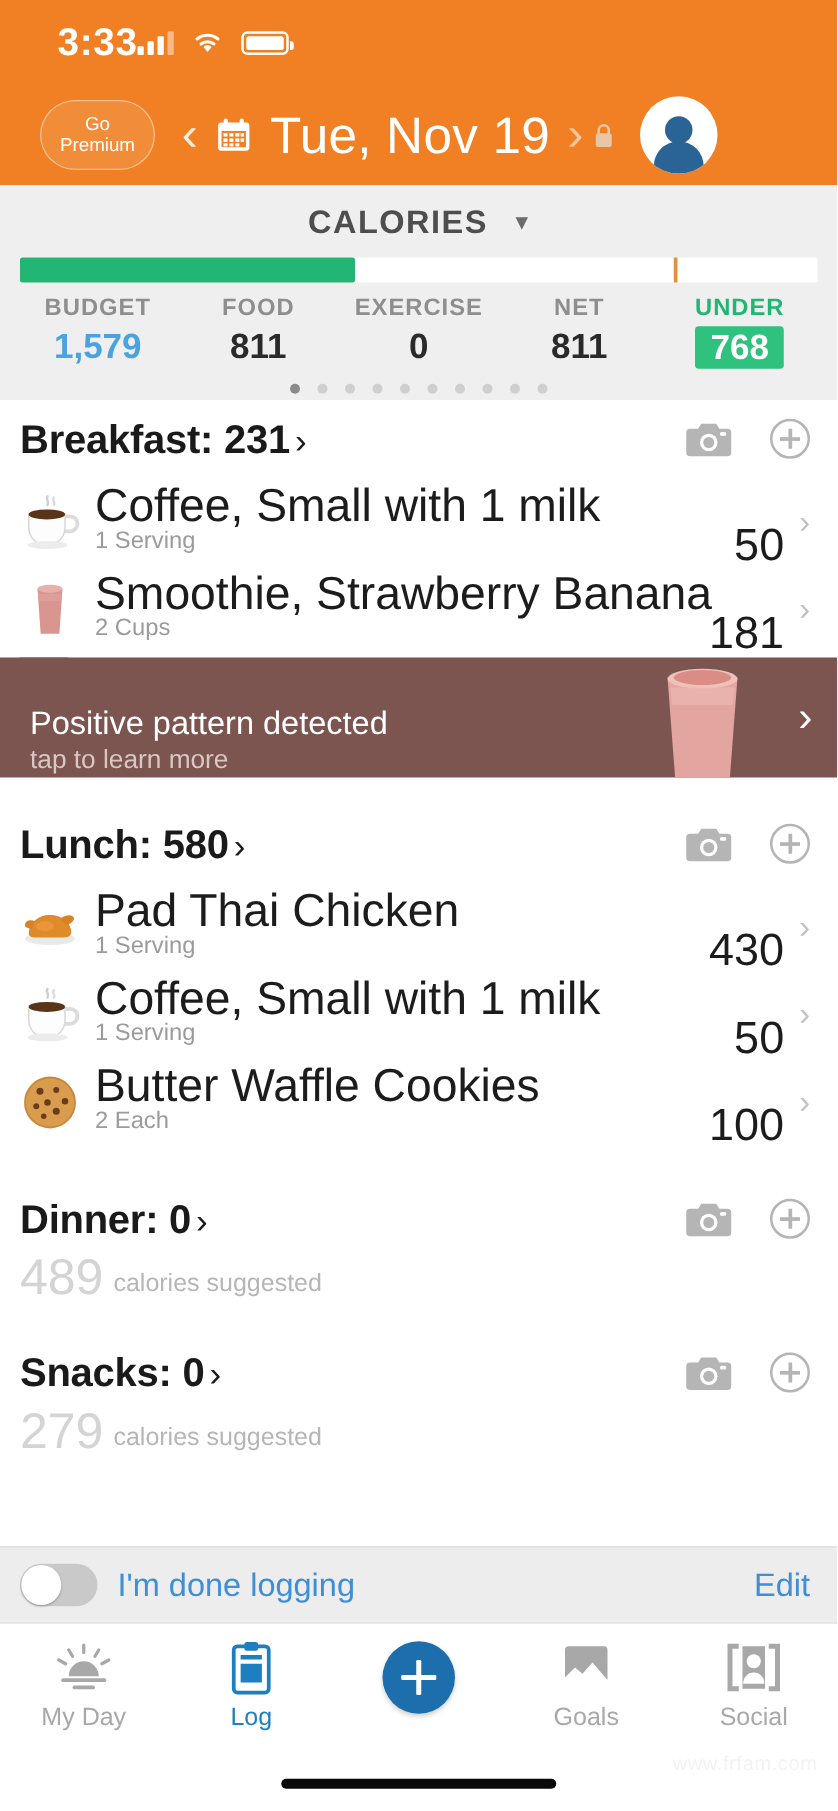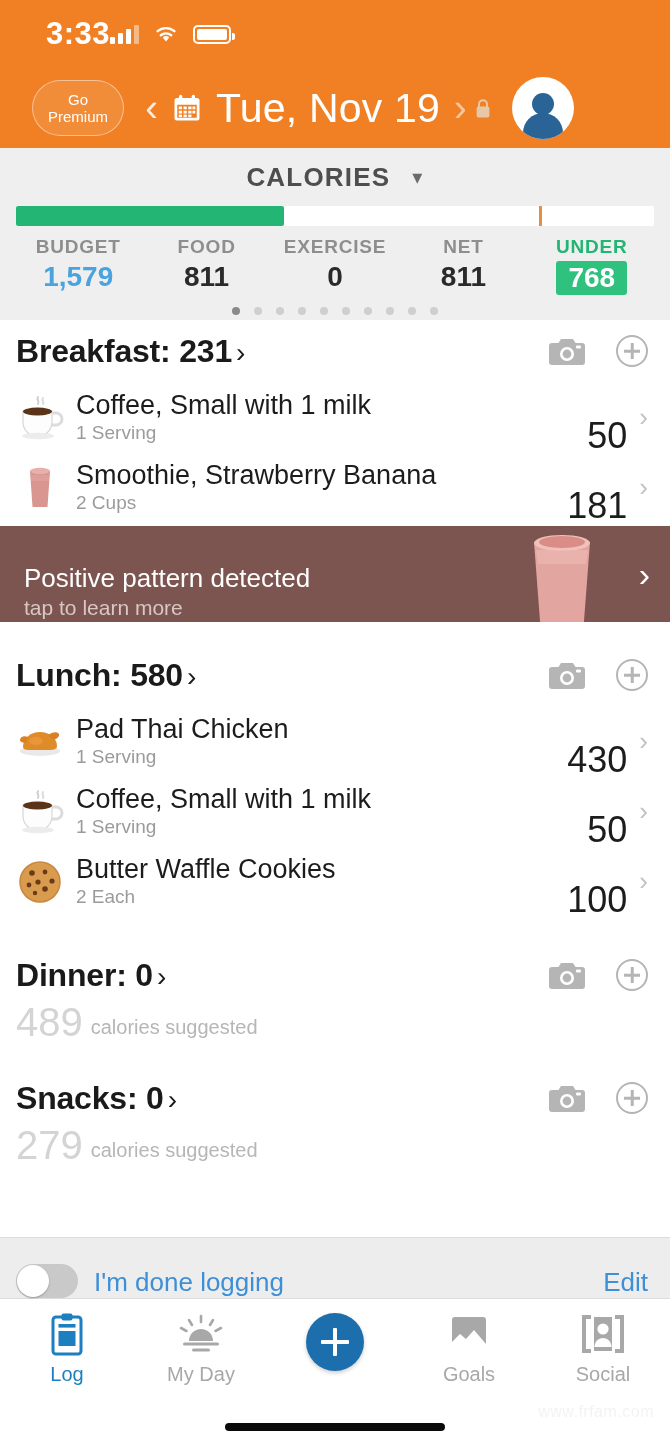--- a/index.html
+++ b/index.html
@@ -89,21 +89,21 @@
   }
   .plus-circle::before, .plus-circle::after {
     content:""; position:absolute; background:#b5b5b5; left:50%; top:50%;
   }
   .plus-circle::before { width: 16px; height: 2.5px; transform: translate(-50%,-50%); }
   .plus-circle::after { width: 2.5px; height: 16px; transform: translate(-50%,-50%); }
 
   .food-row { display: flex; align-items: center; padding: 0 22px 0 14px; height: 70px; }
   .food-ico { width: 52px; height: 52px; flex: 0 0 52px; position: relative; margin-right: 10px; }
   .food-txt { flex: 1; min-width: 0; }
-  .food-name { font-size: 27px; color: #1c1c1c; line-height: 30px; white-space: nowrap; }
+  .food-name { font-size: 37px; color: #1c1c1c; line-height: 30px; white-space: nowrap; }
   .food-sub { font-size: 19px; color: #9b9b9b; line-height: 24px; margin-top: 1px; }
   .food-cal { font-size: 36px; color: #1c1c1c; margin-left: 8px; margin-top: 37px; }
   .food-chev { color: #c2c2c2; font-size: 26px; font-weight: 400; margin-left: 12px; }
 
   .empty-sub { padding: 0 16px; margin-top: -6px; }
   .empty-sub .big { font-size: 40px; color: #d4d4d4; font-weight: 400; vertical-align: -2px; }
   .empty-sub .small { font-size: 20px; color: #b6b6b6; margin-left: 8px; }
 
   
   .banner {
@@ -118,21 +118,21 @@
   .banner-title { color: #fff; font-size: 26px; line-height: 32px; }
   .banner-sub { color: #d8c7c5; font-size: 21px; line-height: 28px; }
   .banner-img {
     position: absolute; right: 62px; bottom: -10px; width: 92px; height: 104px;
   }
   .banner-chev { position: absolute; right: 20px; top: 50%; transform: translateY(-50%); color:#fff; font-size: 34px; font-weight: 300;}
 
   
   .done-bar {
     position: absolute; left: 0; bottom: 150px; width: 670px; height: 62px;
-    background: #ededed; display: flex; align-items: flex-end; padding: 0 22px 0 16px;
+    background: #ededed; display: flex; align-items: center; padding: 0 22px 0 16px;
     border-top: 1px solid #dcdcdc; border-bottom: 1px solid #dcdcdc;
   }
   .toggle { width: 62px; height: 34px; border-radius: 17px; background: #c9c9c9; position: relative; flex:0 0 62px;}
   .toggle .knob { position: absolute; left: 1px; top: 1px; width: 32px; height: 32px; border-radius: 50%; background:#fff; box-shadow: 0 1px 2px rgba(0,0,0,.25); }
   .done-lbl { color: #3f8fd6; font-size: 26px; margin-left: 16px; }
   .edit-lbl { margin-left: auto; color: #3f8fd6; font-size: 26px; }
 
   .tabbar { position: absolute; left: 0; bottom: 0; width: 670px; height: 150px; background: #fff; }
   .tabs { display: flex; height: 104px; }
   .tab { flex: 1; display: flex; flex-direction: column; align-items: center; justify-content: flex-start; padding-top: 12px; }
@@ -422,50 +422,50 @@
     <div class="toggle">
       <div class="knob"></div>
     </div>
     <span class="done-lbl">I'm done logging</span>
     <span class="edit-lbl">Edit</span>
   </div>
 
   <div class="tabbar">
     <div class="tabs">
 
-      <div class="tab active">
-        <div class="ico">
-          <svg width="36" height="44" viewBox="0 0 36 44">
-            <rect x="4" y="5" width="28" height="37" rx="3" fill="none" stroke="#1d7fc0" stroke-width="3"></rect>
-            <rect x="12.5" y="1.5" width="11" height="7" rx="2" fill="#1d7fc0"></rect>
-            <rect x="9.5" y="12" width="17" height="3.6" fill="#1d7fc0"></rect>
-            <rect x="9.5" y="19" width="17" height="15" fill="#1d7fc0"></rect>
-          </svg>
-        </div>
-        <div class="lbl">Log</div>
-      </div>
-
       <div class="tab">
         <div class="ico">
           <svg width="50" height="40" viewBox="0 0 50 40">
             <g stroke="#a8a8a8" stroke-width="2.6" stroke-linecap="round">
               <line x1="25" y1="2" x2="25" y2="8"></line>
               <line x1="13" y1="6" x2="16" y2="11"></line>
               <line x1="37" y1="6" x2="34" y2="11"></line>
               <line x1="5" y1="14" x2="10.5" y2="17"></line>
               <line x1="45" y1="14" x2="39.5" y2="17"></line>
             </g>
             <path d="M13 27a12 12 0 0 1 24 0z" fill="#a8a8a8"></path>
             <rect x="7" y="28.6" width="36" height="3" rx="1.5" fill="#a8a8a8"></rect>
             <rect x="16" y="34.4" width="18" height="3" rx="1.5" fill="#a8a8a8"></rect>
           </svg>
         </div>
         <div class="lbl">My Day</div>
       </div>
 
+      <div class="tab active">
+        <div class="ico">
+          <svg width="36" height="44" viewBox="0 0 36 44">
+            <rect x="4" y="5" width="28" height="37" rx="3" fill="none" stroke="#1d7fc0" stroke-width="3"></rect>
+            <rect x="12.5" y="1.5" width="11" height="7" rx="2" fill="#1d7fc0"></rect>
+            <rect x="9.5" y="12" width="17" height="3.6" fill="#1d7fc0"></rect>
+            <rect x="9.5" y="19" width="17" height="15" fill="#1d7fc0"></rect>
+          </svg>
+        </div>
+        <div class="lbl">Log</div>
+      </div>
+
       <div class="tab">
         <div class="fab"></div>
       </div>
 
       <div class="tab">
         <div class="ico">
           <svg width="42" height="40" viewBox="0 0 42 40">
             <path d="M4 6a3 3 0 0 1 3-3h28a3 3 0 0 1 3 3v24L26 16l-8 9-6-5L4 28z" fill="#a8a8a8"></path>
           </svg>
         </div>

